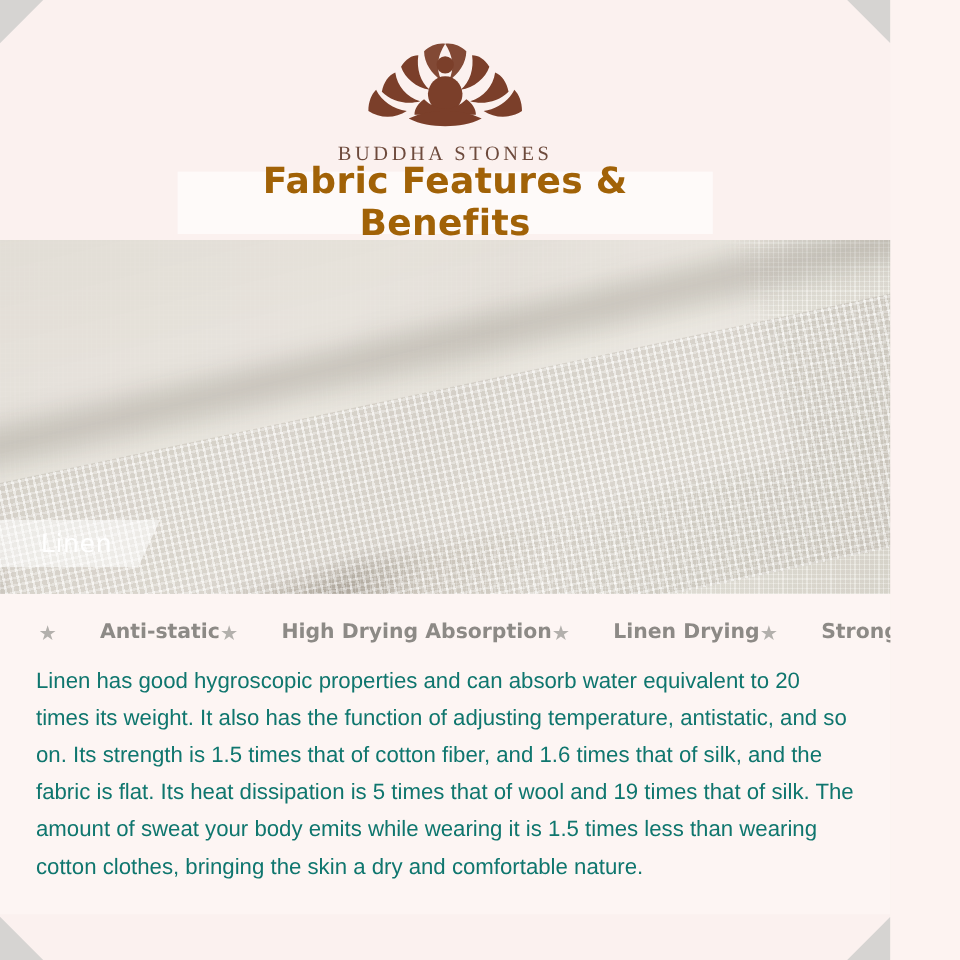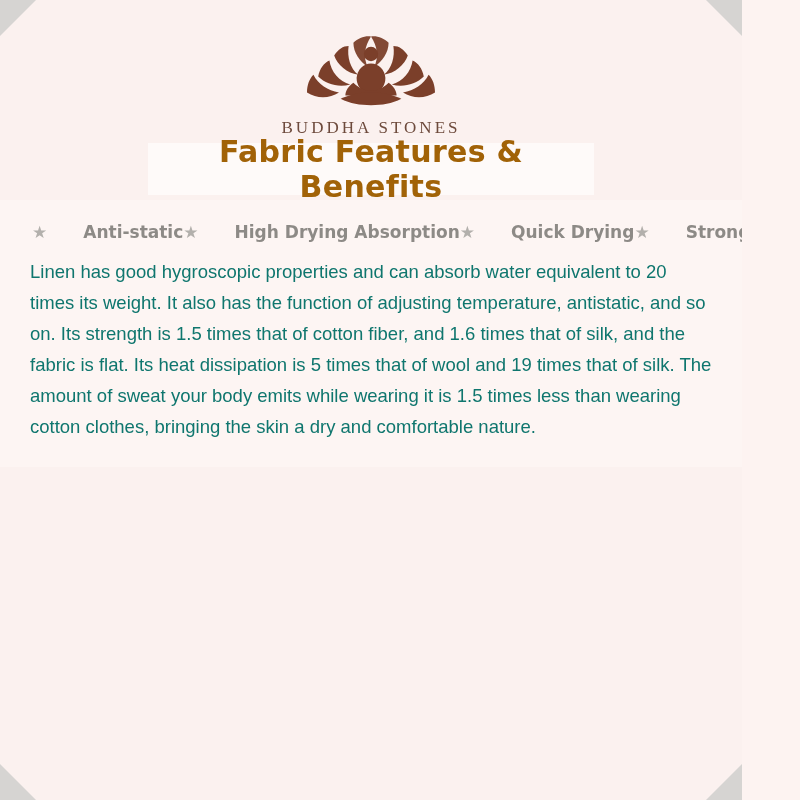--- a/index.html
+++ b/index.html
@@ -254,34 +254,42 @@
         </g>
       </svg>
       <div class="brand-name">BUDDHA STONES</div>
     </div>
 
     <div class="title-bar">
       <div class="title">Fabric Features &amp; Benefits</div>
     </div>
   </div>
 
+  <div class="hero">
+    <div class="fabric"></div>
+    <div class="fabric-weave"></div>
+    <div class="fabric-soft"></div>
+    <div class="fabric-shadow"></div>
+    <div class="fabric-weave2"></div>
+    <div class="label-tag">Linen</div>
+  </div>
 
   <div class="content">
     <div class="features">
       <div class="feature">
         <span class="star">★</span>
         <span class="feature-label">Anti-static</span>
       </div>
       <div class="feature">
         <span class="star">★</span>
         <span class="feature-label">High Drying Absorption</span>
       </div>
       <div class="feature">
         <span class="star">★</span>
-        <span class="feature-label">Quick Drying</span>
+        <span class="feature-label">Linen Drying</span>
       </div>
       <div class="feature">
         <span class="star">★</span>
         <span class="feature-label">Strong</span>
       </div>
       <div class="feature">
         <span class="star">★</span>
         <span class="feature-label">Comfortable</span>
       </div>
     </div>

